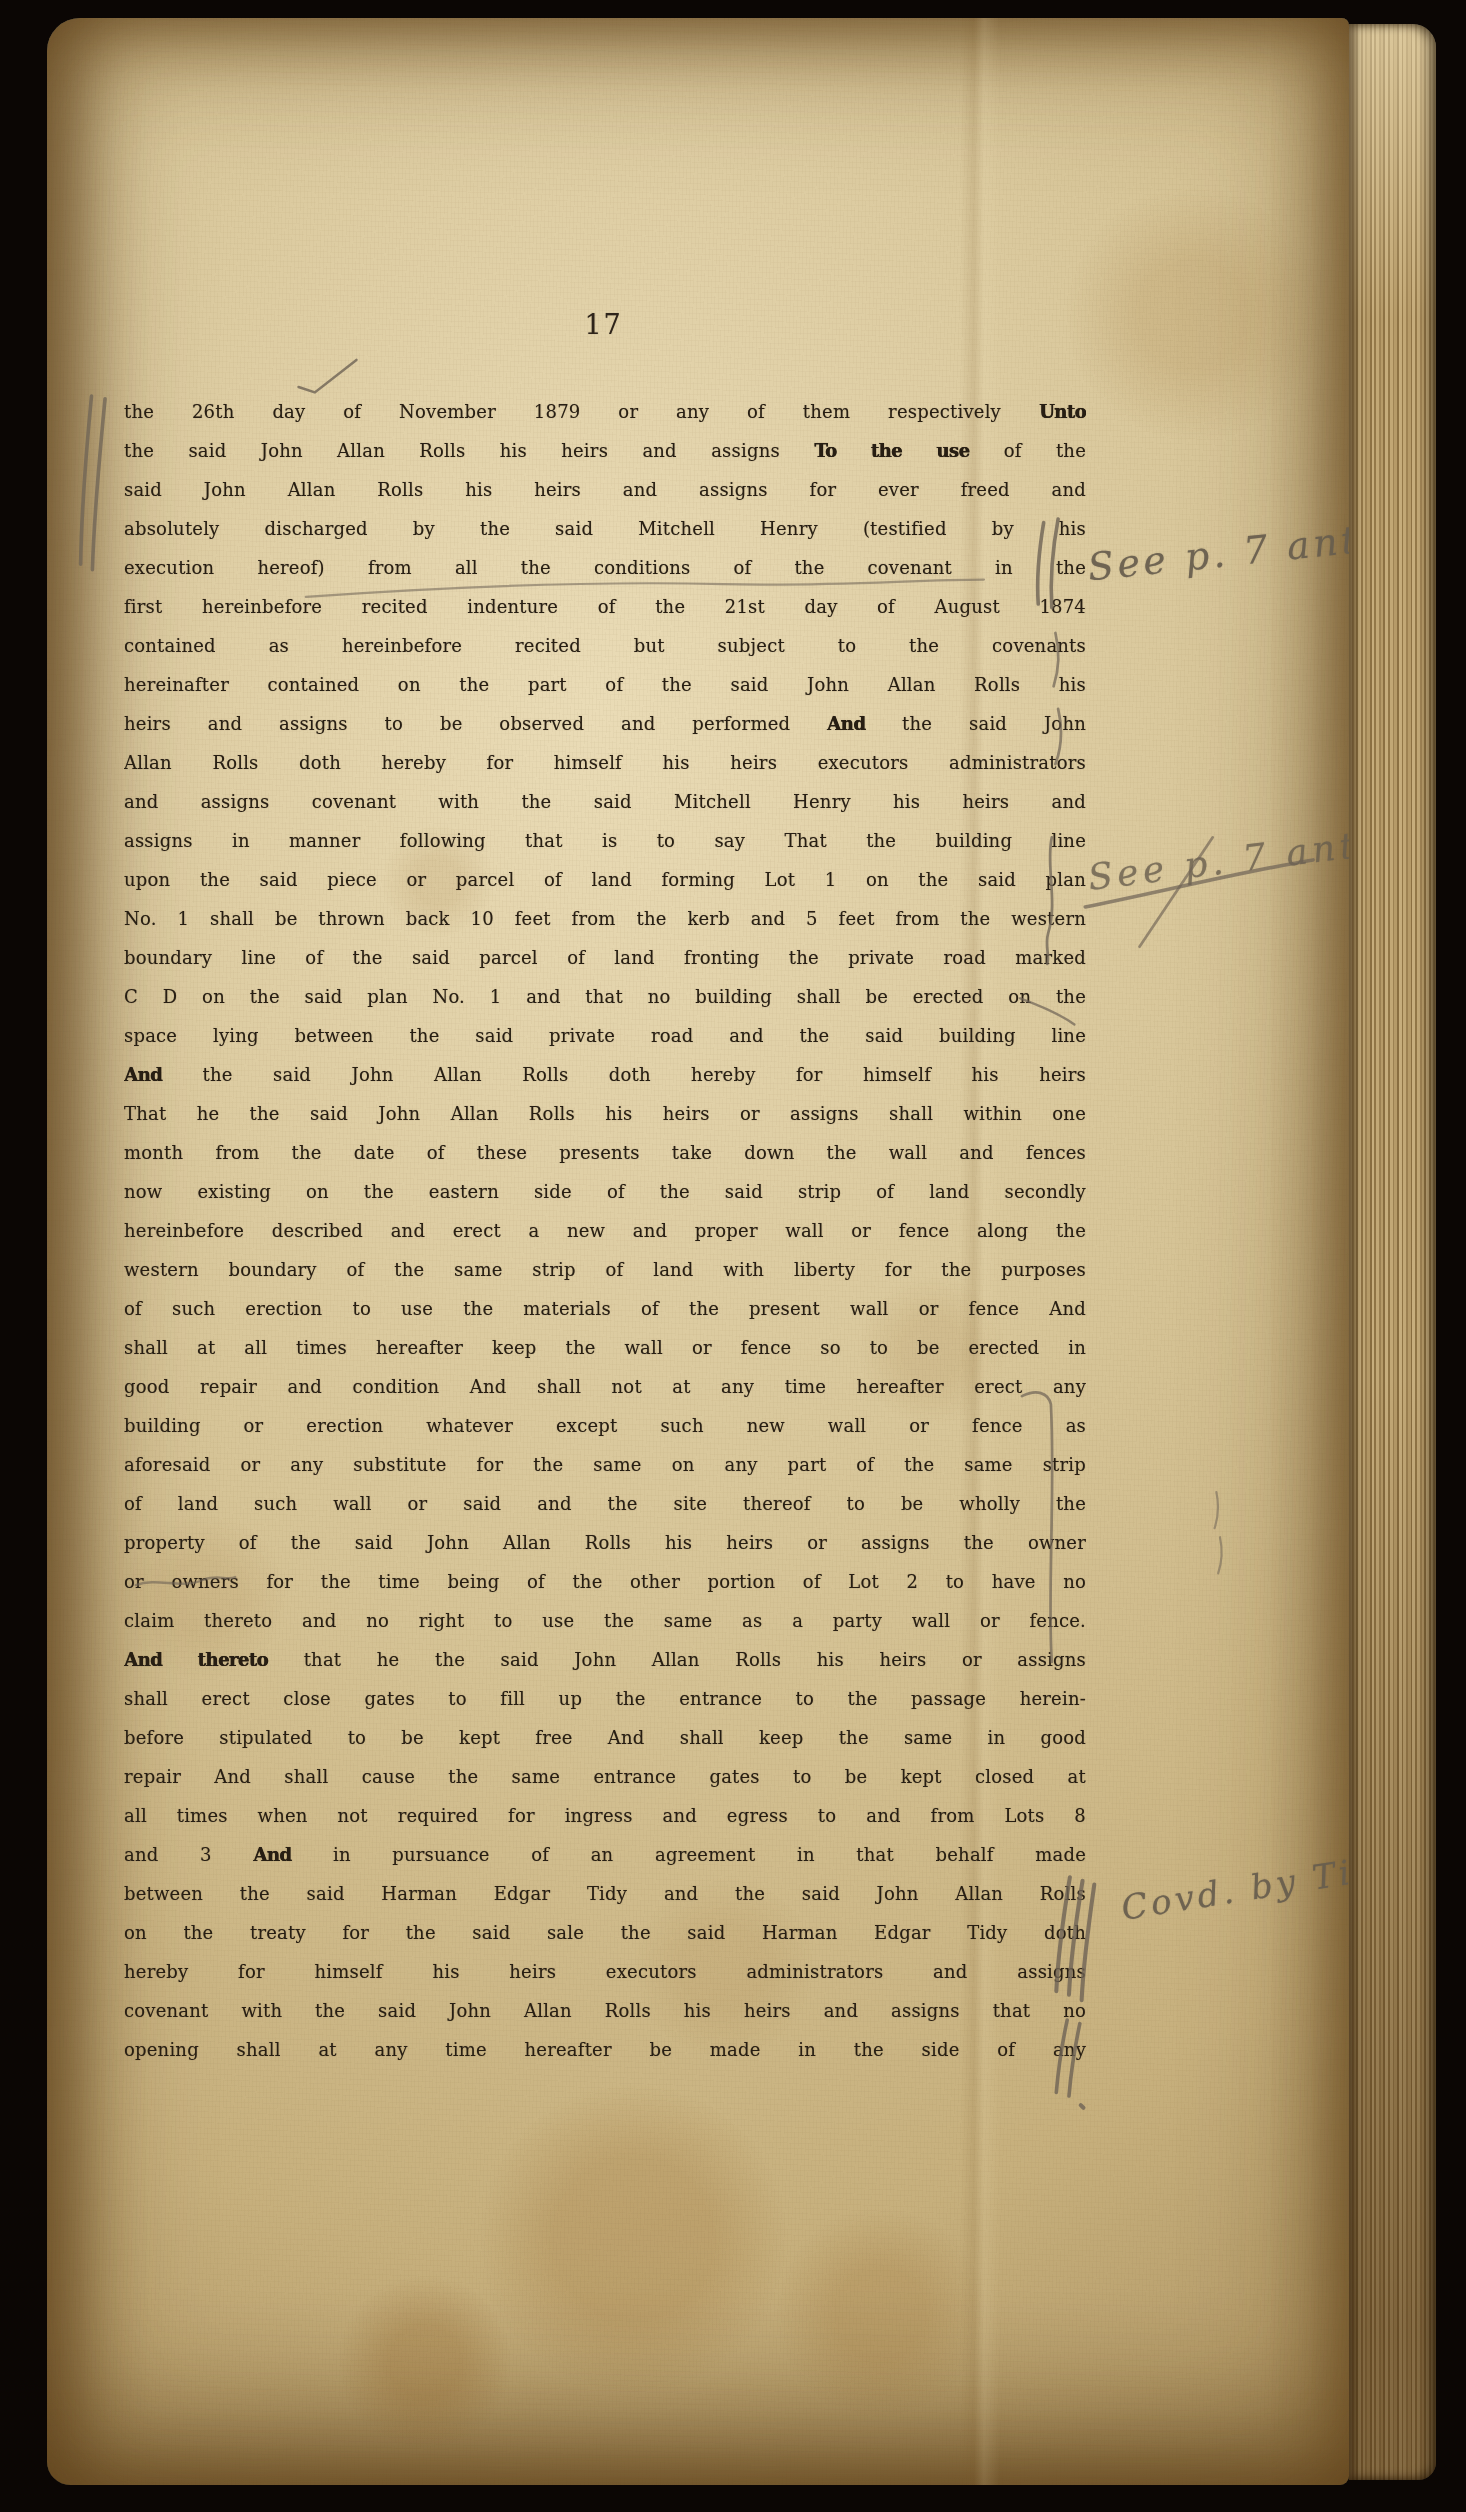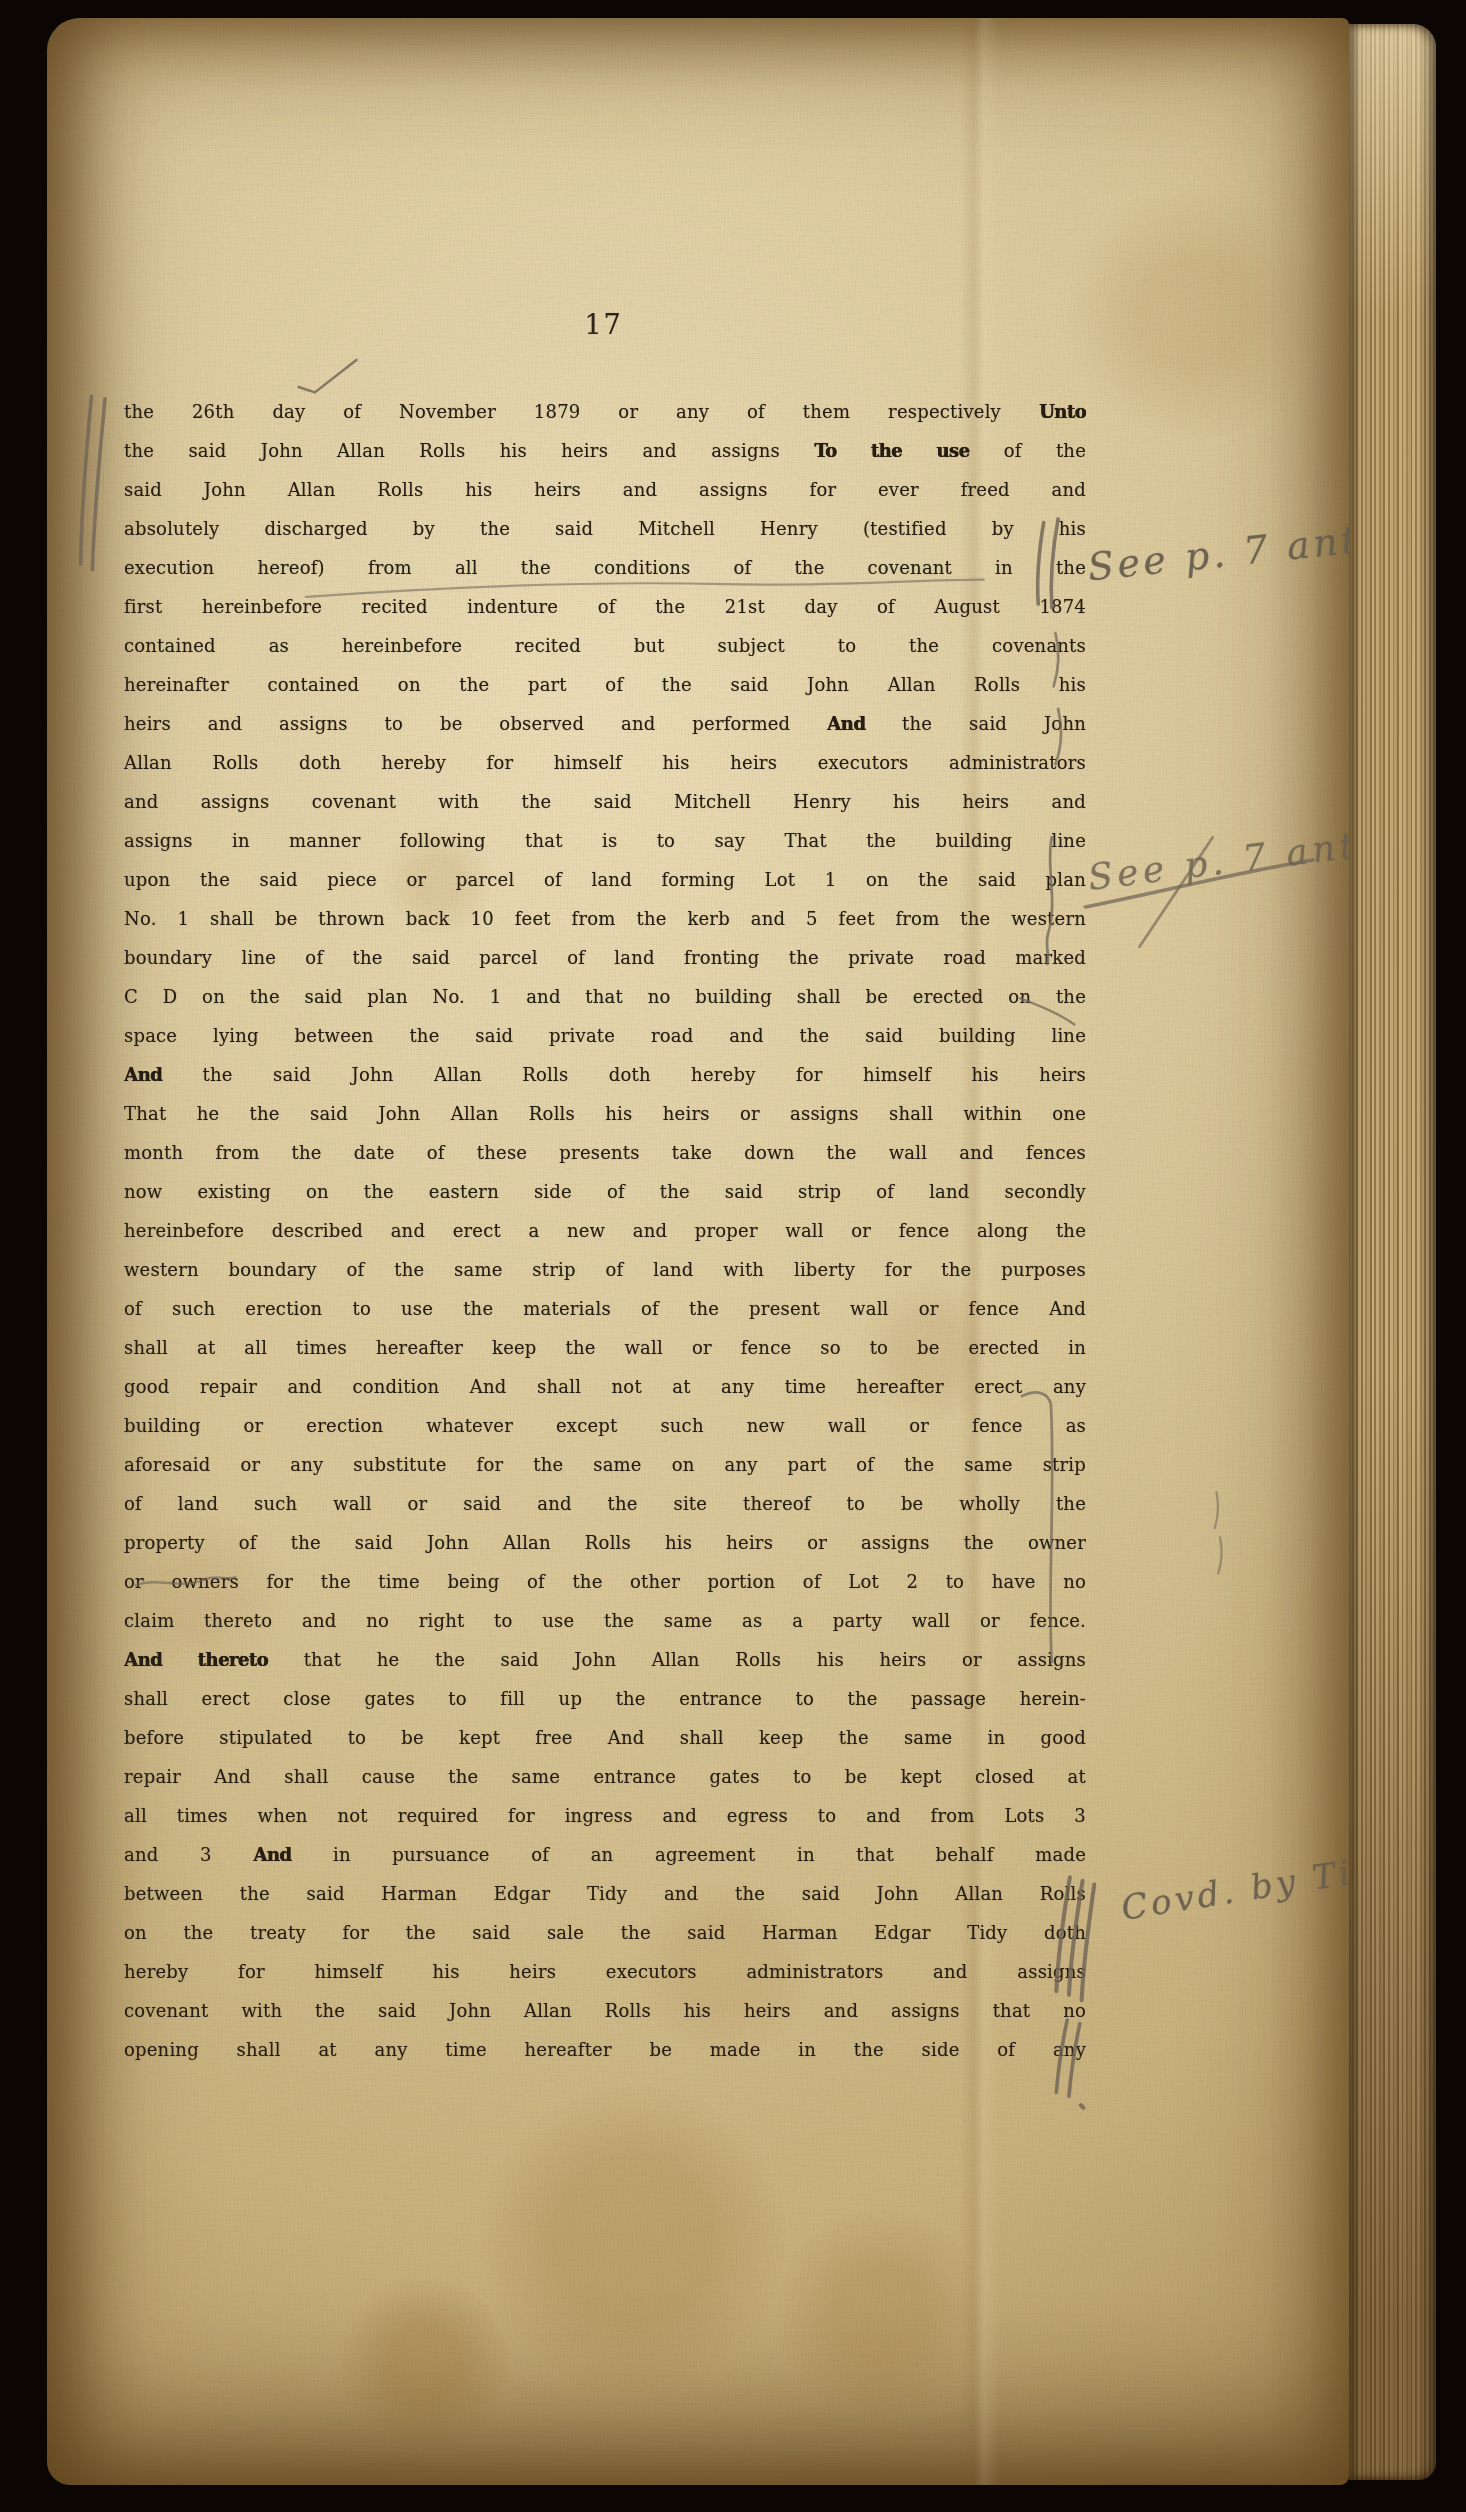--- a/index.html
+++ b/index.html
@@ -132,21 +132,21 @@
         <div class="text-line"><span>building or erection whatever except such new wall or fence as</span></div>
         <div class="text-line"><span>aforesaid or any substitute for the same on any part of the same strip</span></div>
         <div class="text-line"><span>of land such wall or said and the site thereof to be wholly the</span></div>
         <div class="text-line"><span>property of the said John Allan Rolls his heirs or assigns the owner</span></div>
         <div class="text-line"><span>or owners for the time being of the other portion of Lot 2 to have no</span></div>
         <div class="text-line"><span>claim thereto and no right to use the same as a party wall or fence.</span></div>
         <div class="text-line"><span class="gothic">And thereto</span><span> that he the said John Allan Rolls his heirs or assigns</span></div>
         <div class="text-line"><span>shall erect close gates to fill up the entrance to the passage herein-</span></div>
         <div class="text-line"><span>before stipulated to be kept free And shall keep the same in good</span></div>
         <div class="text-line"><span>repair And shall cause the same entrance gates to be kept closed at</span></div>
-        <div class="text-line"><span>all times when not required for ingress and egress to and from Lots 3</span></div>
+        <div class="text-line"><span>all times when not required for ingress and egress to and from Lots 8</span></div>
         <div class="text-line"><span>and 3 </span><span class="gothic">And</span><span> in pursuance of an agreement in that behalf made</span></div>
         <div class="text-line"><span>between the said Harman Edgar Tidy and the said John Allan Rolls</span></div>
         <div class="text-line"><span>on the treaty for the said sale the said Harman Edgar Tidy doth</span></div>
         <div class="text-line"><span>hereby for himself his heirs executors administrators and assigns</span></div>
         <div class="text-line"><span>covenant with the said John Allan Rolls his heirs and assigns that no</span></div>
         <div class="text-line"><span>opening shall at any time hereafter be made in the side of any</span></div>
       </div>
 
     <div class="handwriting ann-1">See p. 7 ante</div>
     <div class="handwriting ann-2">See p. 7 ante</div>

